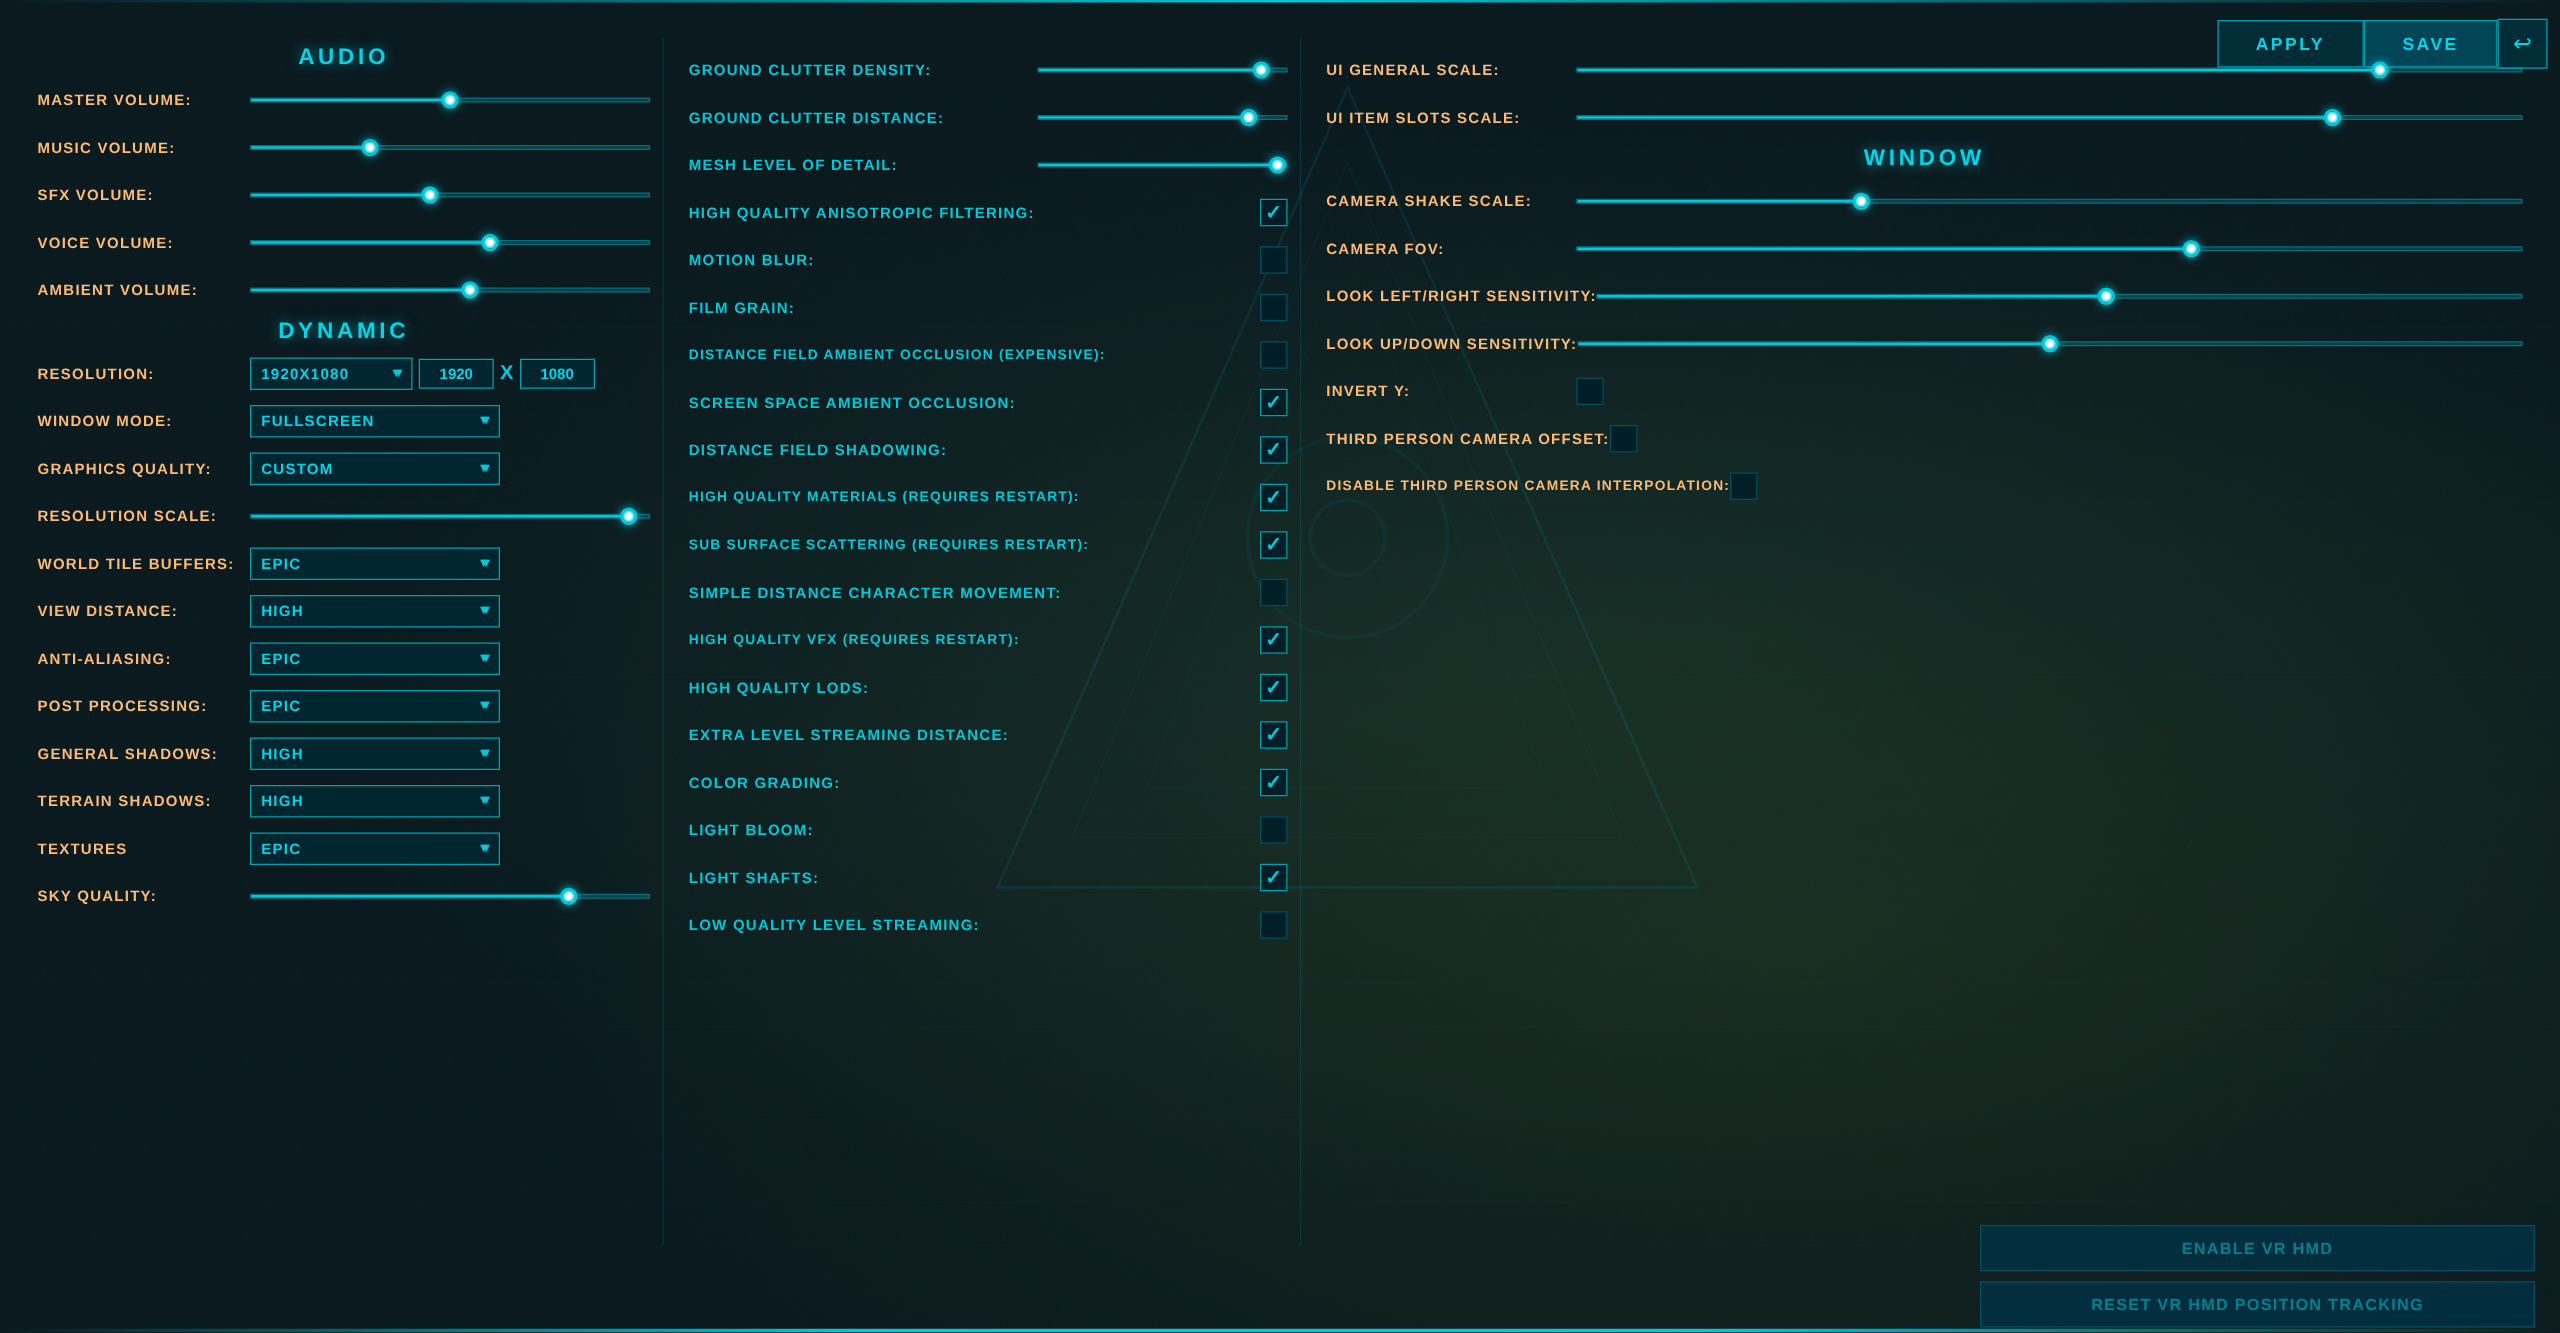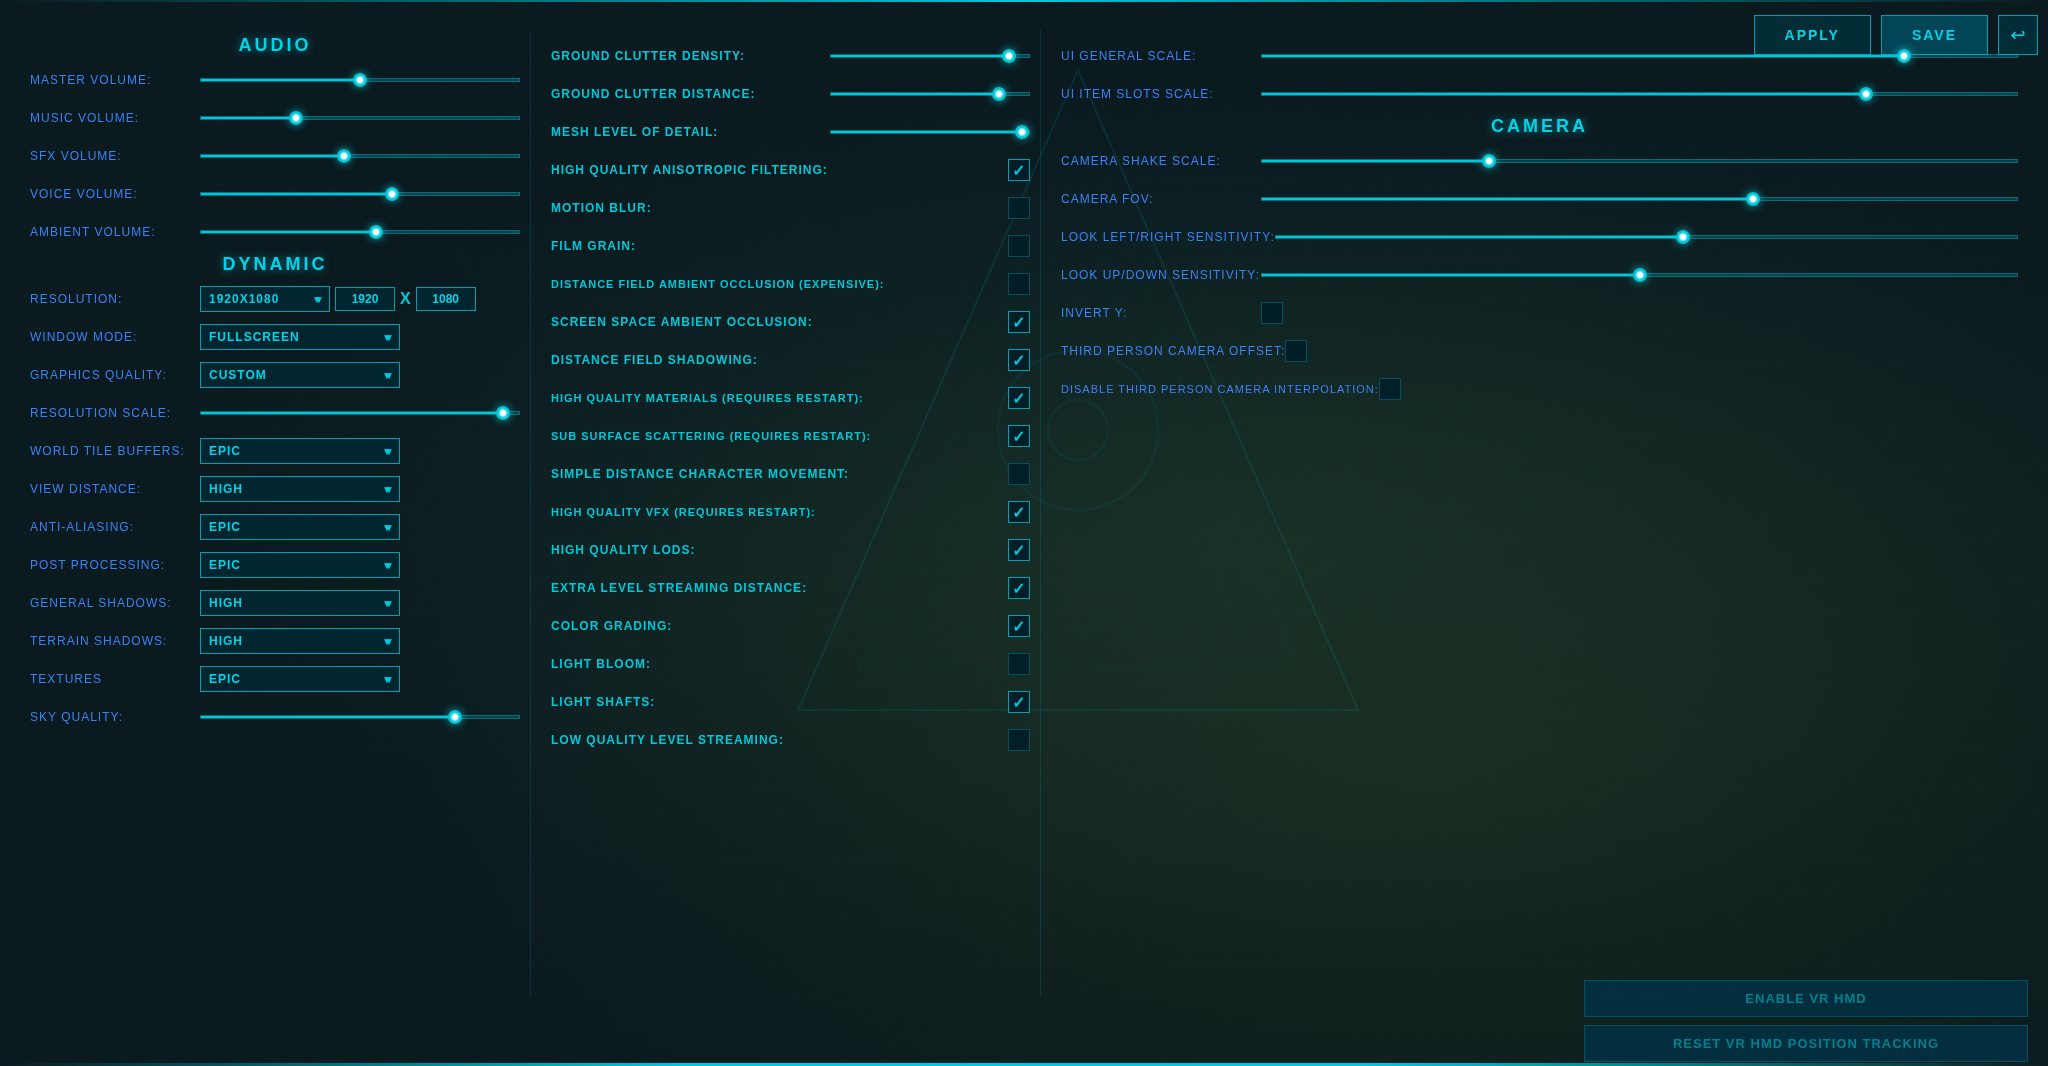--- a/index.html
+++ b/index.html
@@ -65,21 +65,22 @@
       font-style: italic;
       margin-bottom: 10px;
     }
 
     
     .top-buttons {
       position: absolute;
       top: 15px;
       right: 10px;
       display: flex;
-      gap: 10px;
+      gap: 0;
+      align-items: center;
       margin-left: 32px;
     }
 
     .btn-apply, .btn-save {
       background: rgba(0,50,60,0.8);
       border: 1px solid #00a0b0;
       color: #00d4e8;
       padding: 10px 30px;
       font-size: 14px;
       font-weight: bold;
@@ -132,23 +133,23 @@
 
     
     .setting-row {
       display: flex;
       align-items: center;
       margin-bottom: 6px;
       min-height: 32px;
     }
 
     .setting-label {
-      color: #3b82f6;
+      color: #fdba74;
       font-size: 12px;
-      font-weight: normal;
+      font-weight: bold;
       letter-spacing: 1px;
       text-transform: uppercase;
       min-width: 170px;
       flex-shrink: 0;
     }
 
     .setting-label-wide {
       min-width: 200px;
     }
 
@@ -683,21 +684,21 @@
       <div class="setting-row">
         <span class="setting-label setting-label-wide">UI ITEM SLOTS SCALE:</span>
         <div class="slider-container">
           <div class="custom-slider">
             <div class="slider-fill" style="width:80%"></div>
             <div class="slider-thumb" style="left:calc(80% - 7px)"></div>
           </div>
         </div>
       </div>
 
-      <div class="section-header">CAMERA</div>
+      <div class="section-header">WINDOW</div>
 
       <div class="setting-row">
         <span class="setting-label setting-label-wide">CAMERA SHAKE SCALE:</span>
         <div class="slider-container">
           <div class="custom-slider">
             <div class="slider-fill" style="width:30%"></div>
             <div class="slider-thumb" style="left:calc(30% - 7px)"></div>
           </div>
         </div>
       </div>

